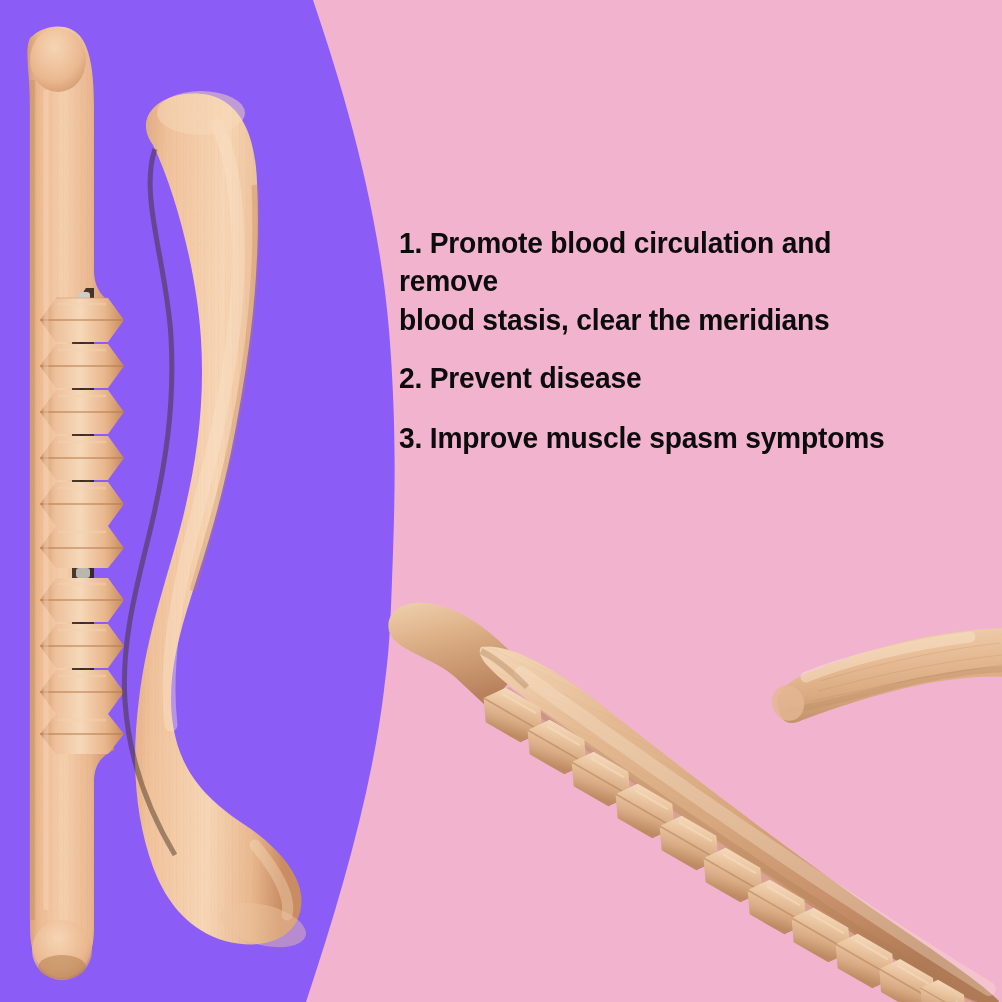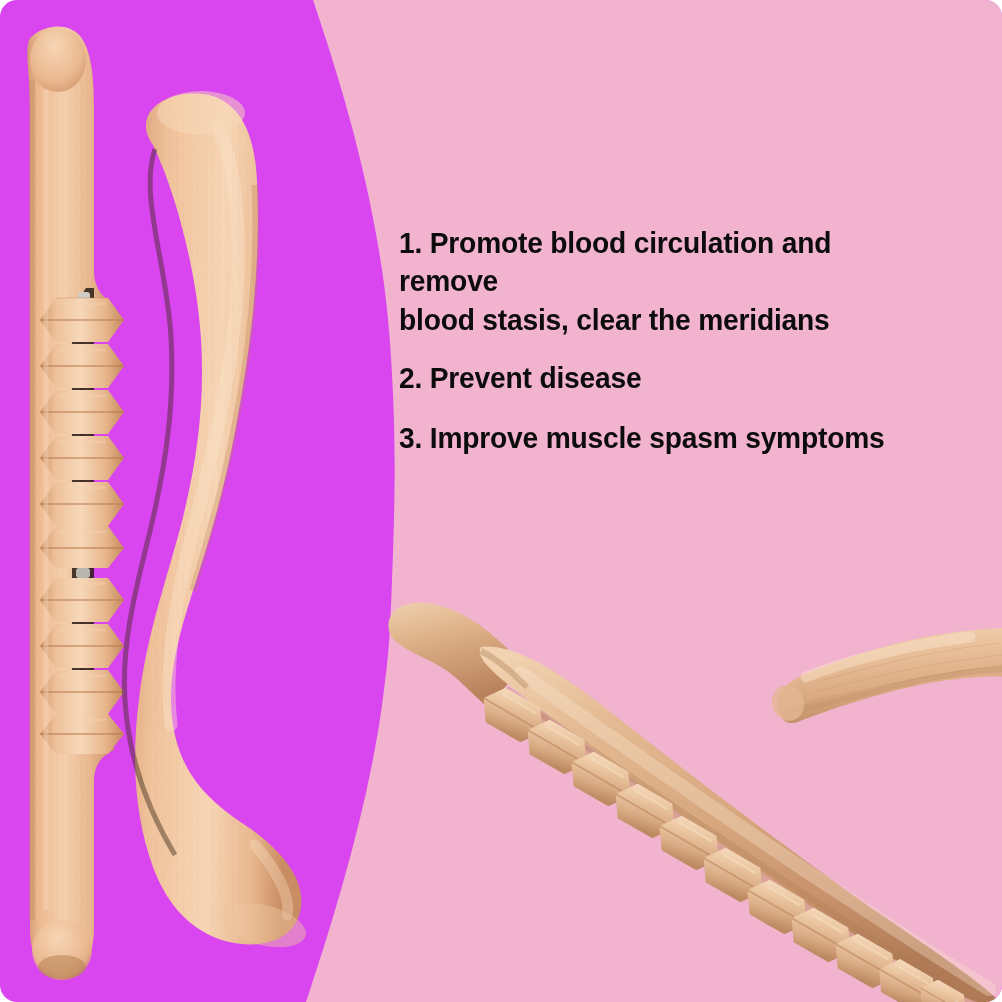--- a/index.html
+++ b/index.html
@@ -1,22 +1,21 @@
 <!DOCTYPE html>
 <html><head>
 <meta charset="utf-8">
 <style>
   html,body{margin:0;padding:0;background:#ffffff;}
   #stage{
     position:relative;
     width:1002px;height:1002px;
     overflow:hidden;
-    background:#d946ef;
+    background:#8b5cf6;
     font-family:"Liberation Sans", sans-serif;
-    border-radius:17px;
   }
   
   #pink-panel{
     position:absolute;inset:0;
     z-index:1;
   }
   #pink-panel svg{display:block;width:1002px;height:1002px;}
 
   
   #benefits{

